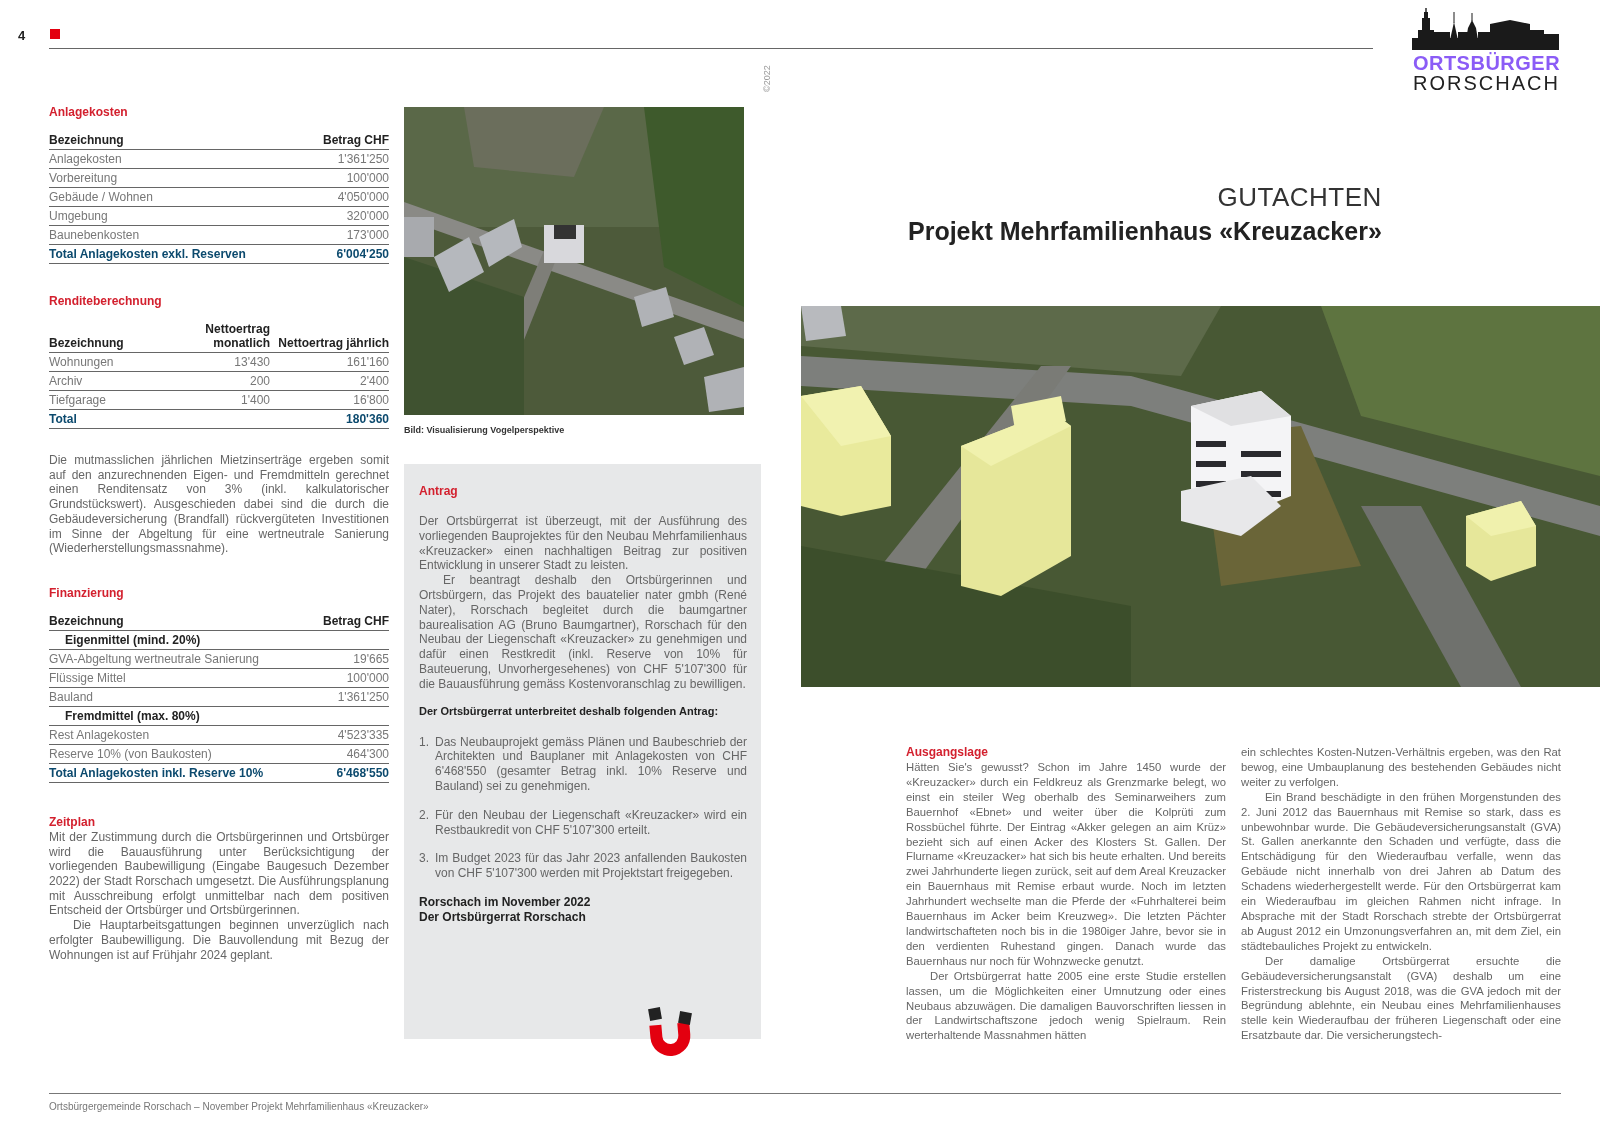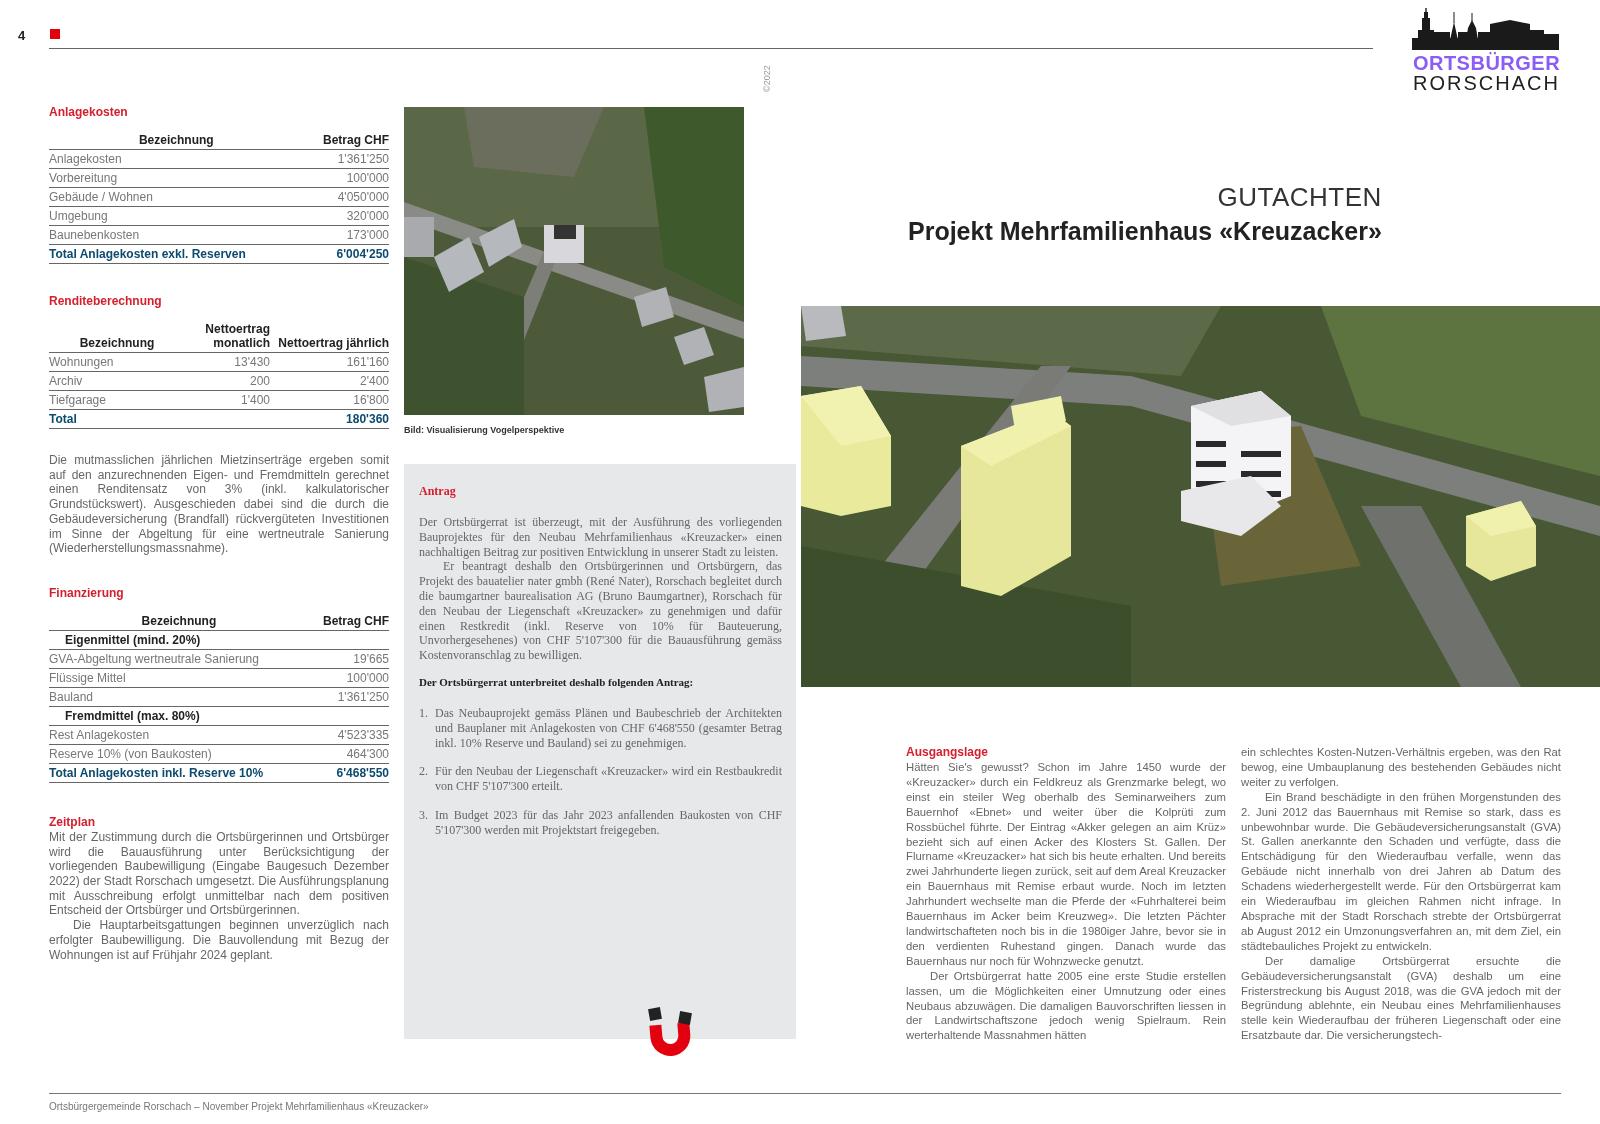--- a/index.html
+++ b/index.html
@@ -13,32 +13,32 @@
 
   .logo { position: absolute; left: 1408px; top: 8px; width: 155px; height: 84px; }
   .logo svg { position: absolute; left: 0; top: 0; }
   .logo .l1 { position: absolute; left: 1px; top: 44px; width: 155px; text-align: center; font-size: 20px; font-weight: bold; color: #8b5cf6; letter-spacing: 0.5px; }
   .logo .l2 { position: absolute; left: 1px; top: 64px; width: 155px; text-align: center; font-size: 20px; color: #222; letter-spacing: 2px; }
 
   
   .col-left { position: absolute; left: 49px; top: 105px; width: 340px; }
   .section-h { color: #d3202e; font-size: 12px; font-weight: bold; margin-bottom: 12px; }
   table.fin { width: 100%; border-collapse: collapse; font-size: 12px; }
-  table.fin th { font-weight: bold; color: #222; text-align: center; padding: 2px 0 2px; border-bottom: 1.5px solid #666; vertical-align: bottom; }
+  table.fin th { font-weight: bold; color: #222; text-align: left; padding: 2px 0 2px; border-bottom: 1.5px solid #666; vertical-align: bottom; }
   table.fin th.r, table.fin td.r { text-align: right; }
   table.fin td { color: #777; padding: 1px 0 1px; border-bottom: 1.5px solid #666; height: 19px; }
   table.fin tr.total td { color: #0c4a6e; font-weight: bold; }
   table.fin tr.sub td { color: #222; font-weight: bold; padding-left: 16px; }
   .para { font-size: 12px; color: #666; line-height: 14.7px; text-align: justify; }
   .para.indent { text-indent: 24px; }
 
   .photo-small { position: absolute; left: 404px; top: 107px; width: 340px; height: 308px; overflow: hidden; }
   .caption { position: absolute; left: 404px; top: 425px; font-size: 9px; font-weight: bold; color: #333; }
 
-  .antrag { position: absolute; left: 404px; top: 464px; width: 392px; height: 575px; background: #e7e8e9; padding: 20px 14px 0 15px; font-family: Liberation Serif, serif; }
+  .antrag { position: absolute; left: 404px; top: 464px; width: 357px; height: 575px; background: #e7e8e9; padding: 20px 14px 0 15px; }
   .antrag .section-h { margin-bottom: 16px; }
   .antrag .para { font-size: 12px; line-height: 14.8px; }
   .antrag .bold { color: #222; font-weight: bold; font-size: 11px; line-height: 15px; margin-top: 12px; }
   .antrag ol { list-style: none; margin-top: 16px; }
   .antrag li { font-size: 12px; color: #666; line-height: 14.8px; text-align: justify; padding-left: 16px; position: relative; margin-bottom: 14px; }
   .antrag li .num { position: absolute; left: 0; top: 0; }
   .antrag .sign { margin-top: 10px; font-weight: bold; color: #222; font-size: 12px; line-height: 15px; }
   .magnet { position: absolute; left: 240px; top: 538px; }
 
   .title-block { position: absolute; left: 908px; top: 182px; }
@@ -236,20 +236,24 @@
 <div class="antrag">
   <div class="section-h">Antrag</div>
   <p class="para">Der Ortsbürgerrat ist überzeugt, mit der Ausführung des vorliegenden Bauprojektes für den Neubau Mehrfamilienhaus «Kreuzacker» einen nachhaltigen Beitrag zur positiven Entwicklung in unserer Stadt zu leisten.</p>
   <p class="para indent">Er beantragt deshalb den Ortsbürgerinnen und Ortsbürgern, das Projekt des bauatelier nater gmbh (René Nater), Rorschach begleitet durch die baumgartner baurealisation AG (Bruno Baumgartner), Rorschach für den Neubau der Liegenschaft «Kreuzacker» zu genehmigen und dafür einen Restkredit (inkl. Reserve von 10% für Bauteuerung, Unvorhergesehenes) von CHF 5'107'300 für die Bauausführung gemäss Kostenvoranschlag zu bewilligen.</p>
   <p class="bold">Der Ortsbürgerrat unterbreitet deshalb folgenden Antrag:</p>
   <ol>
     <li><span class="num">1.</span><span>Das Neubauprojekt gemäss Plänen und Baubeschrieb der Architekten und Bauplaner mit Anlagekosten von CHF 6'468'550 (gesamter Betrag inkl. 10% Reserve und Bauland) sei zu genehmigen.</span></li>
     <li><span class="num">2.</span><span>Für den Neubau der Liegenschaft «Kreuzacker» wird ein Restbaukredit von CHF 5'107'300 erteilt.</span></li>
     <li><span class="num">3.</span><span>Im Budget 2023 für das Jahr 2023 anfallenden Baukosten von CHF 5'107'300 werden mit Projektstart freigegeben.</span></li>
   </ol>
+  <div class="sign">
+    <div>Rorschach im November 2022</div>
+    <div>Der Ortsbürgerrat Rorschach</div>
+  </div>
   <svg class="magnet" width="52" height="56" viewBox="0 0 52 56">
     <path d="M6,22 L6,34 A20,20 0 0 0 46,34 L46,22 L34,22 L34,34 A8,8 0 0 1 18,34 L18,22 Z" fill="#e3000f" transform="rotate(-5 26 30)"></path>
     <rect x="5" y="6" width="12" height="12" fill="#222" transform="rotate(-10 11 12)"></rect>
     <rect x="35" y="10" width="12" height="12" fill="#222" transform="rotate(10 41 16)"></rect>
   </svg>
 </div>
 
 <div class="title-block">
   <div class="kicker">GUTACHTEN</div>
   <div class="title">Projekt Mehrfamilienhaus «Kreuzacker»</div>

